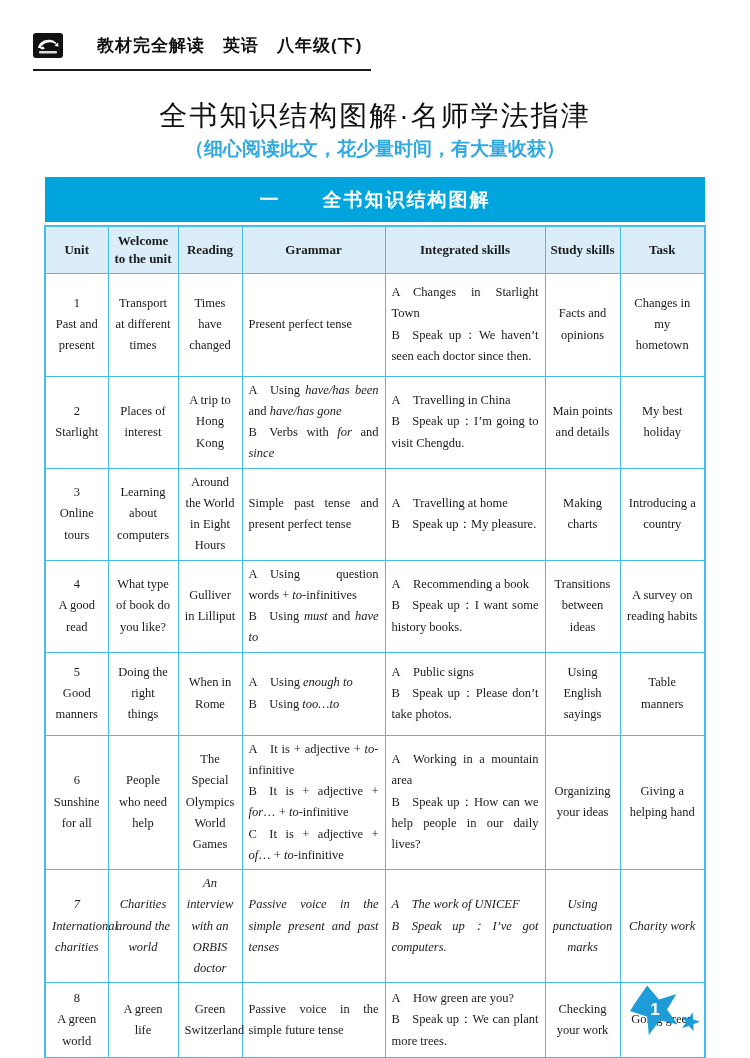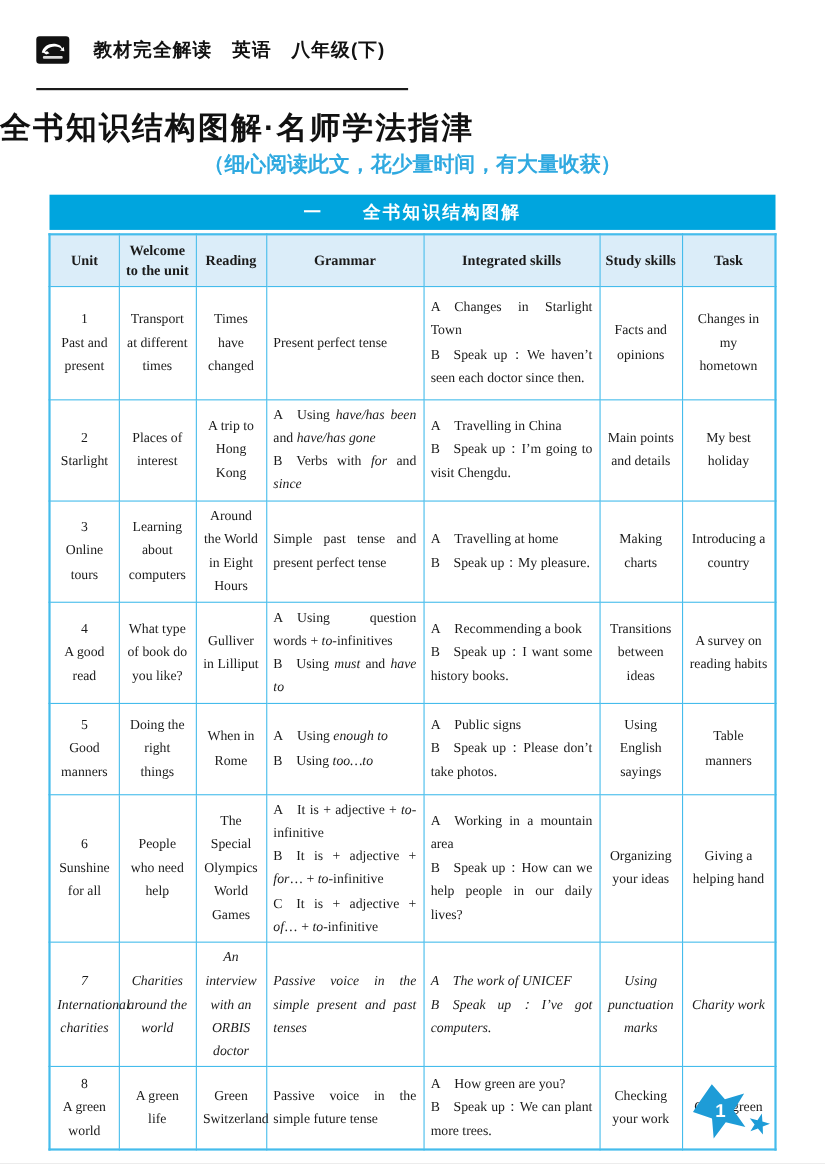--- a/index.html
+++ b/index.html
@@ -3,29 +3,29 @@
 <meta charset="utf-8">
 <style>
   * { margin: 0; padding: 0; box-sizing: border-box; }
   body { background: #888; font-family: "Liberation Sans", sans-serif; }
   .page {
     position: relative; width: 750px; height: 1058px;
     background: #ffffff; margin: 0 auto; overflow: hidden;
   }
   
   .top-header { position: absolute; left: 33px; top: 33px; width: 338px; }
-  .top-header-inner { display: flex; align-items: center; gap: 22px; padding-bottom: 22px; border-bottom: 2px solid #1a1a1a; }
+  .top-header-inner { display: flex; align-items: center; gap: 34px; padding-bottom: 11px; border-bottom: 2px solid #1a1a1a; }
   .logo-box { width: 30px; height: 25px; background: #111; border-radius: 3px; flex: 0 0 auto; display:flex; align-items:center; justify-content:center; }
   .brand-line { font-size: 17px; font-weight: bold; color: #111; letter-spacing: 1px; white-space: nowrap; font-family: "Liberation Sans", sans-serif; }
   
-  .main-title { margin-top: 97px; text-align: left; font-size: 28px; font-weight: bold; color: #111; letter-spacing: 2px; font-family: "Liberation Sans", sans-serif; }
+  .main-title { margin-top: 97px; text-align: center; font-size: 28px; font-weight: normal; color: #111; letter-spacing: 2px; font-family: "Liberation Sans", sans-serif; }
   .sub-title { margin-top: 1px; text-align: center; font-size: 19px; font-weight: bold; color: #2fa9e0; font-family: "Liberation Serif", serif; }
   .section-banner {
-    margin: 15px auto 0 auto; width: 660px; height: 32px; background: #00a5de;
-    color: #fff; font-size: 16px; font-weight: bold; letter-spacing: 2px;
+    margin: 15px auto 0 auto; width: 660px; height: 45px; background: #00a5de;
+    color: #fff; font-size: 19px; font-weight: bold; letter-spacing: 2px;
     display: flex; align-items: center; justify-content: center;
   }
   
   table.k-table {
     width: 660px; margin: 3px auto 0 auto; border-collapse: collapse;
     border: 2px solid #45bcec; table-layout: fixed;
     font-family: "Liberation Serif", serif; color: #1a1a1a;
   }
   .k-table th, .k-table td { border: 1px solid #45bcec; vertical-align: middle; }
   .k-table th {

